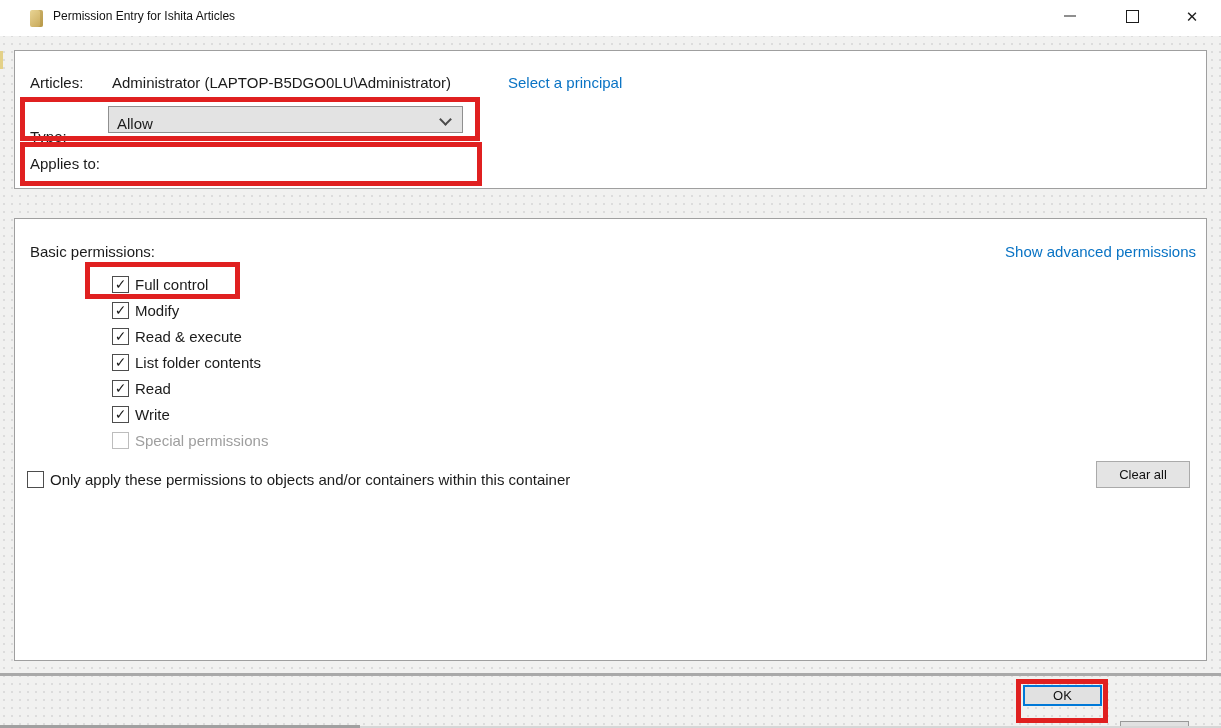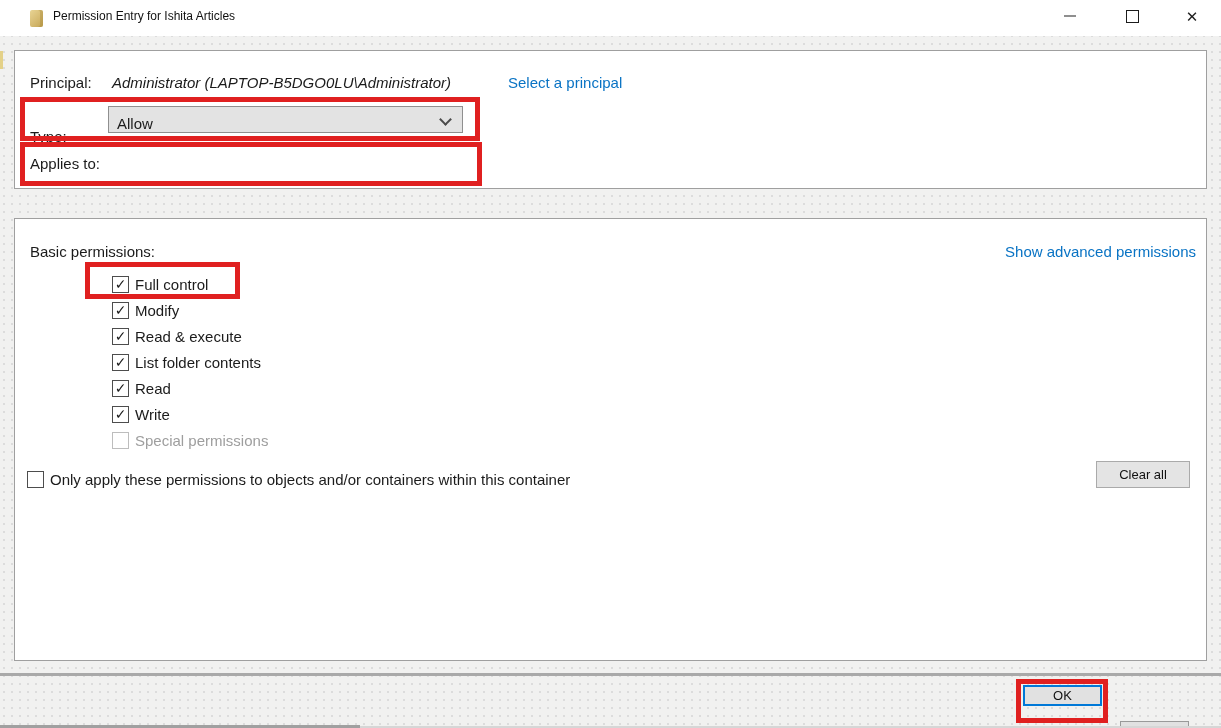--- a/index.html
+++ b/index.html
@@ -22,21 +22,21 @@
   .glyph-min{width:12px;height:2px;background:#8f8f8f;}
   .glyph-max{width:11px;height:11px;border:1px solid #1c1c1c;background:transparent;}
   .glyph-close{font-size:15px;color:#1c1c1c;line-height:1;}
   
   .panel{background:#ffffff;border:1px solid #9f9f9f;box-sizing:border-box;}
   .panel-top{left:14px;top:50px;width:1193px;height:139px;}
   .panel-perms{left:14px;top:218px;width:1193px;height:443px;}
   .edge-tan{left:0;top:51px;width:3px;height:18px;background:#e4d188;}
   
   .lbl{color:#1b1b1b;}
-  .value-text{color:#1b1b1b;font-style:italic;}
+  .value-text{color:#1b1b1b;}
   .link{color:#0973c4;cursor:pointer;margin-left:25px;}
   .combo{background:#e3e3e3;border:1px solid #8f8f8f;box-sizing:border-box;
     display:flex;align-items:center;padding:8px 30px 0 8px;}
   .combo .combo-text{white-space:nowrap;overflow:hidden;}
   .chev{position:absolute;right:12px;top:8px;width:7px;height:7px;
     border-right:2px solid #4a4a4a;border-bottom:2px solid #4a4a4a;transform:rotate(45deg);}
   
   .perm-list{left:112px;top:276px;}
   .perm-row{display:flex;align-items:center;height:17px;margin-bottom:9px;}
   .cb{width:15px;height:15px;border:1px solid #4d4d4d;background:#fff;flex:0 0 auto;
@@ -77,21 +77,21 @@
     </div>
     <div class="abs win-btn" style="left:1171px;">
       <div class="glyph-close">✕</div>
     </div>
   </div>
 
   <div class="abs edge-tan"></div>
 
   <div class="abs panel panel-top"></div>
 
-  <div class="abs lbl" style="left:30px;top:74px;">Principal:</div>
+  <div class="abs lbl" style="left:30px;top:74px;">Articles:</div>
   <div class="abs value-text" style="left:112px;top:74px;">Administrator (LAPTOP-B5DGO0LU\Administrator)</div>
   <div class="abs link" style="left:483px;top:74px;">Select a principal</div>
 
   <div class="abs lbl" style="left:30px;top:128px;">Type:</div>
   <div class="abs combo" style="left:108px;top:106px;width:355px;height:27px;">
     <span class="combo-text">Allow</span>
     <span class="chev"></span>
   </div>
 
   <div class="abs lbl" style="left:30px;top:155px;">Applies to:</div>

